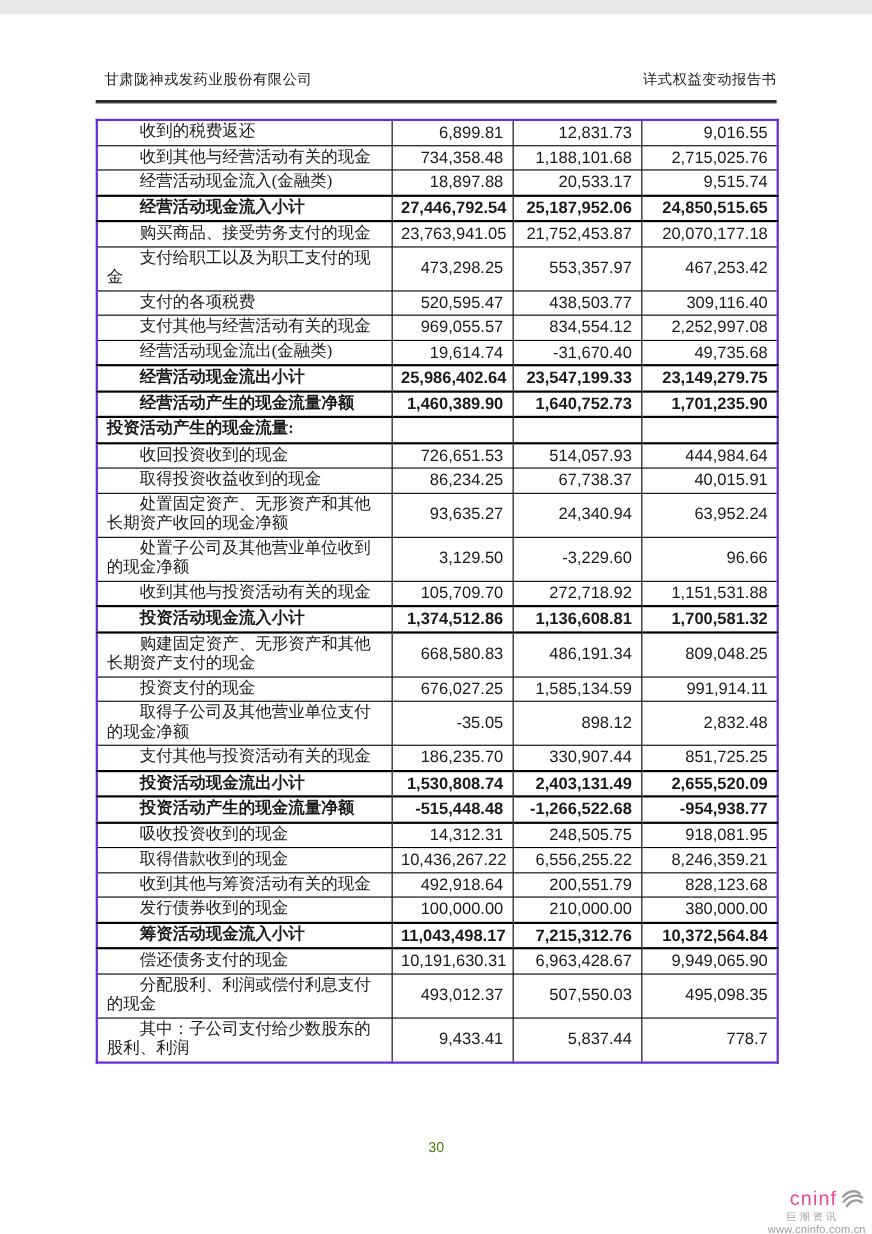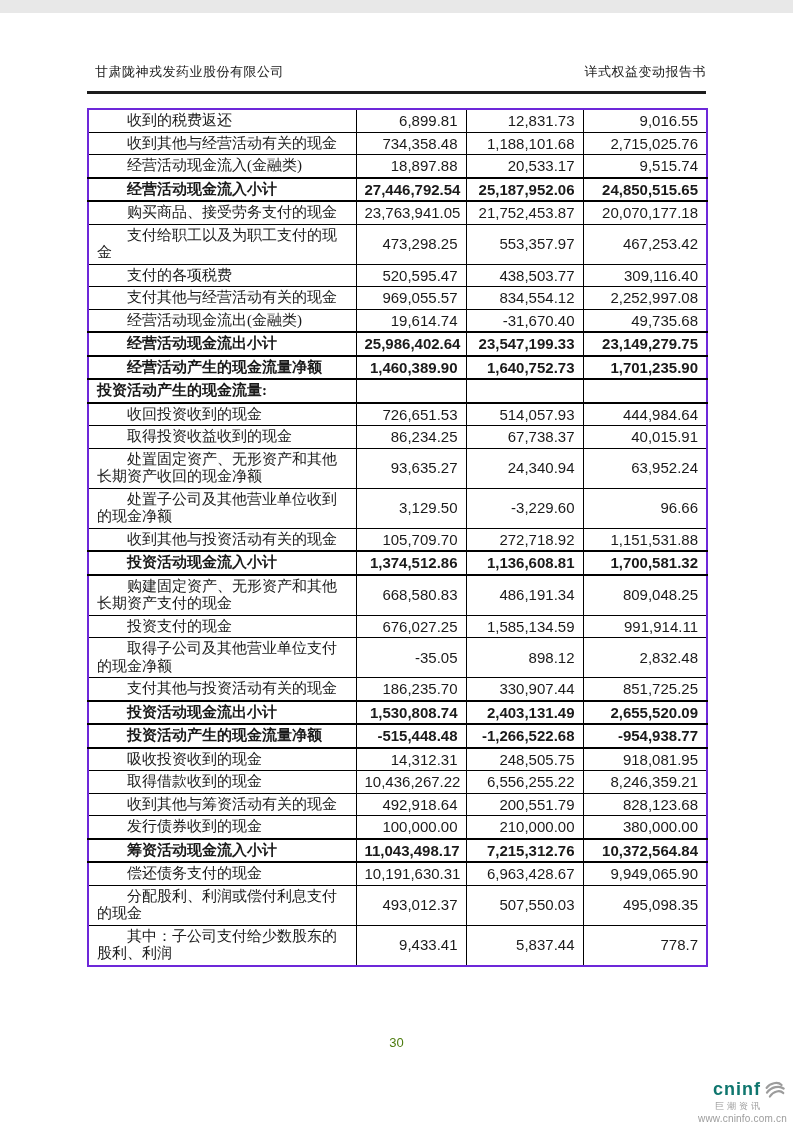--- a/index.html
+++ b/index.html
@@ -55,21 +55,21 @@
   .cninfo-logo {
     position: absolute; top: 1066px; right: 6px;
     color: #9c9c9c;
     font-family: "Liberation Sans", "DejaVu Sans", sans-serif;
     text-align: right; line-height: 1.1;
   }
   .cninfo-logo .brand-row {
     display: flex; align-items: center; justify-content: flex-end; gap: 2px;
   }
   .cninfo-logo .brand {
-    font-size: 18px; font-weight: bold; letter-spacing: 1px; color: #0f766e;
+    font-size: 18px; font-weight: normal; letter-spacing: 1px; color: #ec4899;
   }
   .cninfo-logo .brand-cn {
     font-size: 9px; letter-spacing: 3px; margin: 1px 24px 1px 0;
   }
   .cninfo-logo .url { font-size: 10px; letter-spacing: .2px; }
   .swirl { width: 24px; height: 22px; }
 </style>
 </head>
 <body>
 

